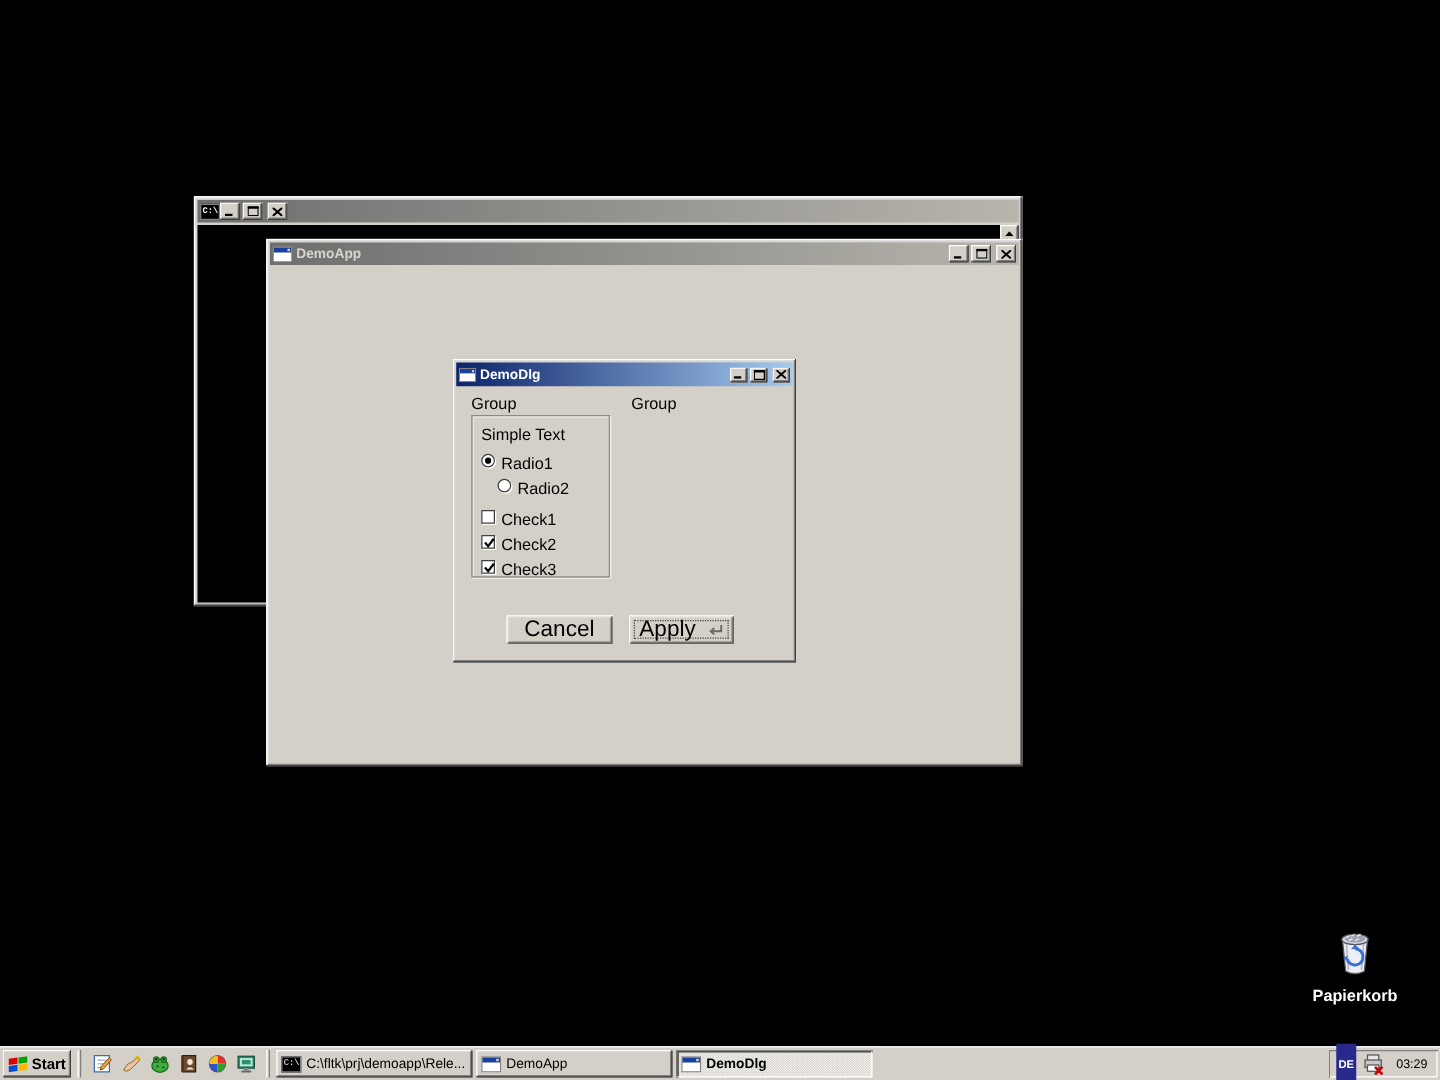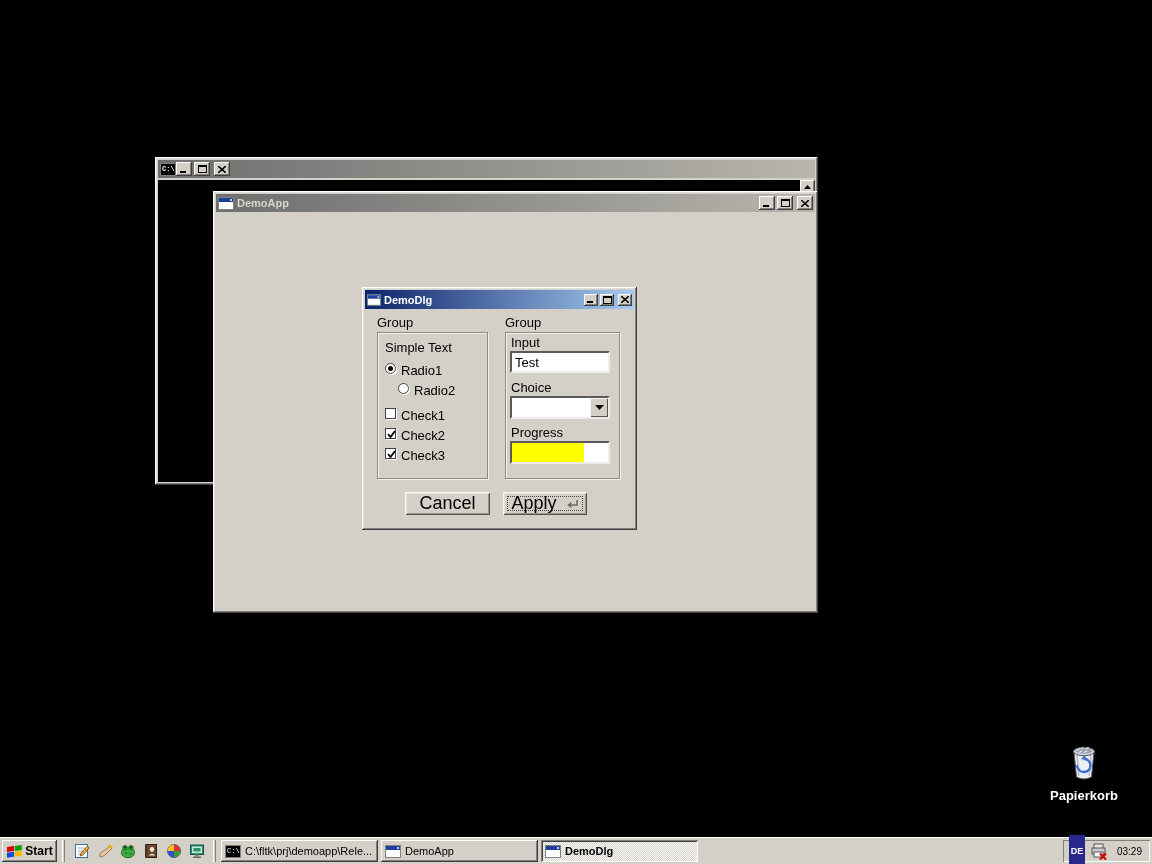--- a/index.html
+++ b/index.html
@@ -273,21 +273,21 @@
         <svg width="8" height="7">
             <path d="M0 0 L8 7 M8 0 L0 7" stroke="#000" stroke-width="1.6"></path>
           </svg>
       </div>
     </div>
   </div>
 
   <div id="dialog-content">
 
     <div class="group-label" style="left:12px; top:3px">Group</div>
-    <div class="groupbox" style="left:12px; top:20px; width:111px; height:147px">
+    <div class="groupbox" style="left:12px; top:20px; width:111px; height:130px">
       <div class="static-text" style="left:7px; top:7px">Simple Text</div>
 
       <div class="ctl-row" style="left:7px; top:30px">
         <span class="radio on"></span>
         <span class="ctl-label">Radio1</span>
       </div>
       <div class="ctl-row" style="left:20px; top:50px">
         <span class="radio"></span>
         <span class="ctl-label">Radio2</span>
       </div>
@@ -310,40 +310,20 @@
         <span class="check on">
           <svg class="mark" width="11" height="11" viewBox="0 0 11 11">
               <polyline points="2,5 4.5,8 9,2" stroke="#000" stroke-width="1.8" fill="none"></polyline>
             </svg>
         </span>
         <span class="ctl-label">Check3</span>
       </div>
     </div>
 
     <div class="group-label" style="left:140px; top:3px">Group</div>
-    <div class="groupbox" style="left:140px; top:20px; width:115px; height:147px">
-
-      <div class="field-label" style="left:5px; top:2px">Input</div>
-      <input id="input-field" class="sunken-field" style="left: 4px; top: 18px; width: 100px; height: 22px;" value="Test">
-
-      <div class="field-label" style="left:5px; top:47px">Choice</div>
-      <div id="choice-box" class="sunken-field" style="left:4px; top:63px; width:100px; height:23px">
-        <span></span>
-        <div id="choice-arrow-btn">
-          <svg width="9" height="5">
-              <polygon points="0,0 9,0 4.5,5" fill="#000"></polygon>
-            </svg>
-        </div>
-      </div>
-
-      <div class="field-label" style="left:5px; top:92px">Progress</div>
-      <div id="progress-track" class="sunken-field" style="left:4px; top:108px; width:100px; height:23px">
-        <div id="progress-fill" style="width: 75%; background: rgb(255, 255, 0);"></div>
-      </div>
-    </div>
 
     <div class="dlg-btn fltk-btn" style="left:40px; top:180px; width:85px">
       <span>Cancel</span>
     </div>
     <div id="apply-button" class="dlg-btn fltk-btn" style="left:138px; top:180px; width:84px">
       <span>Apply</span>
       <svg class="enter-ico" width="14" height="10" viewBox="0 0 14 10">
         <path d="M12 1 L12 6 L4 6" stroke="#6a675f" stroke-width="1.5" fill="none"></path>
         <path d="M6.5 3.5 L3.5 6 L6.5 8.5" stroke="#6a675f" stroke-width="1.5" fill="none"></path>
       </svg>

